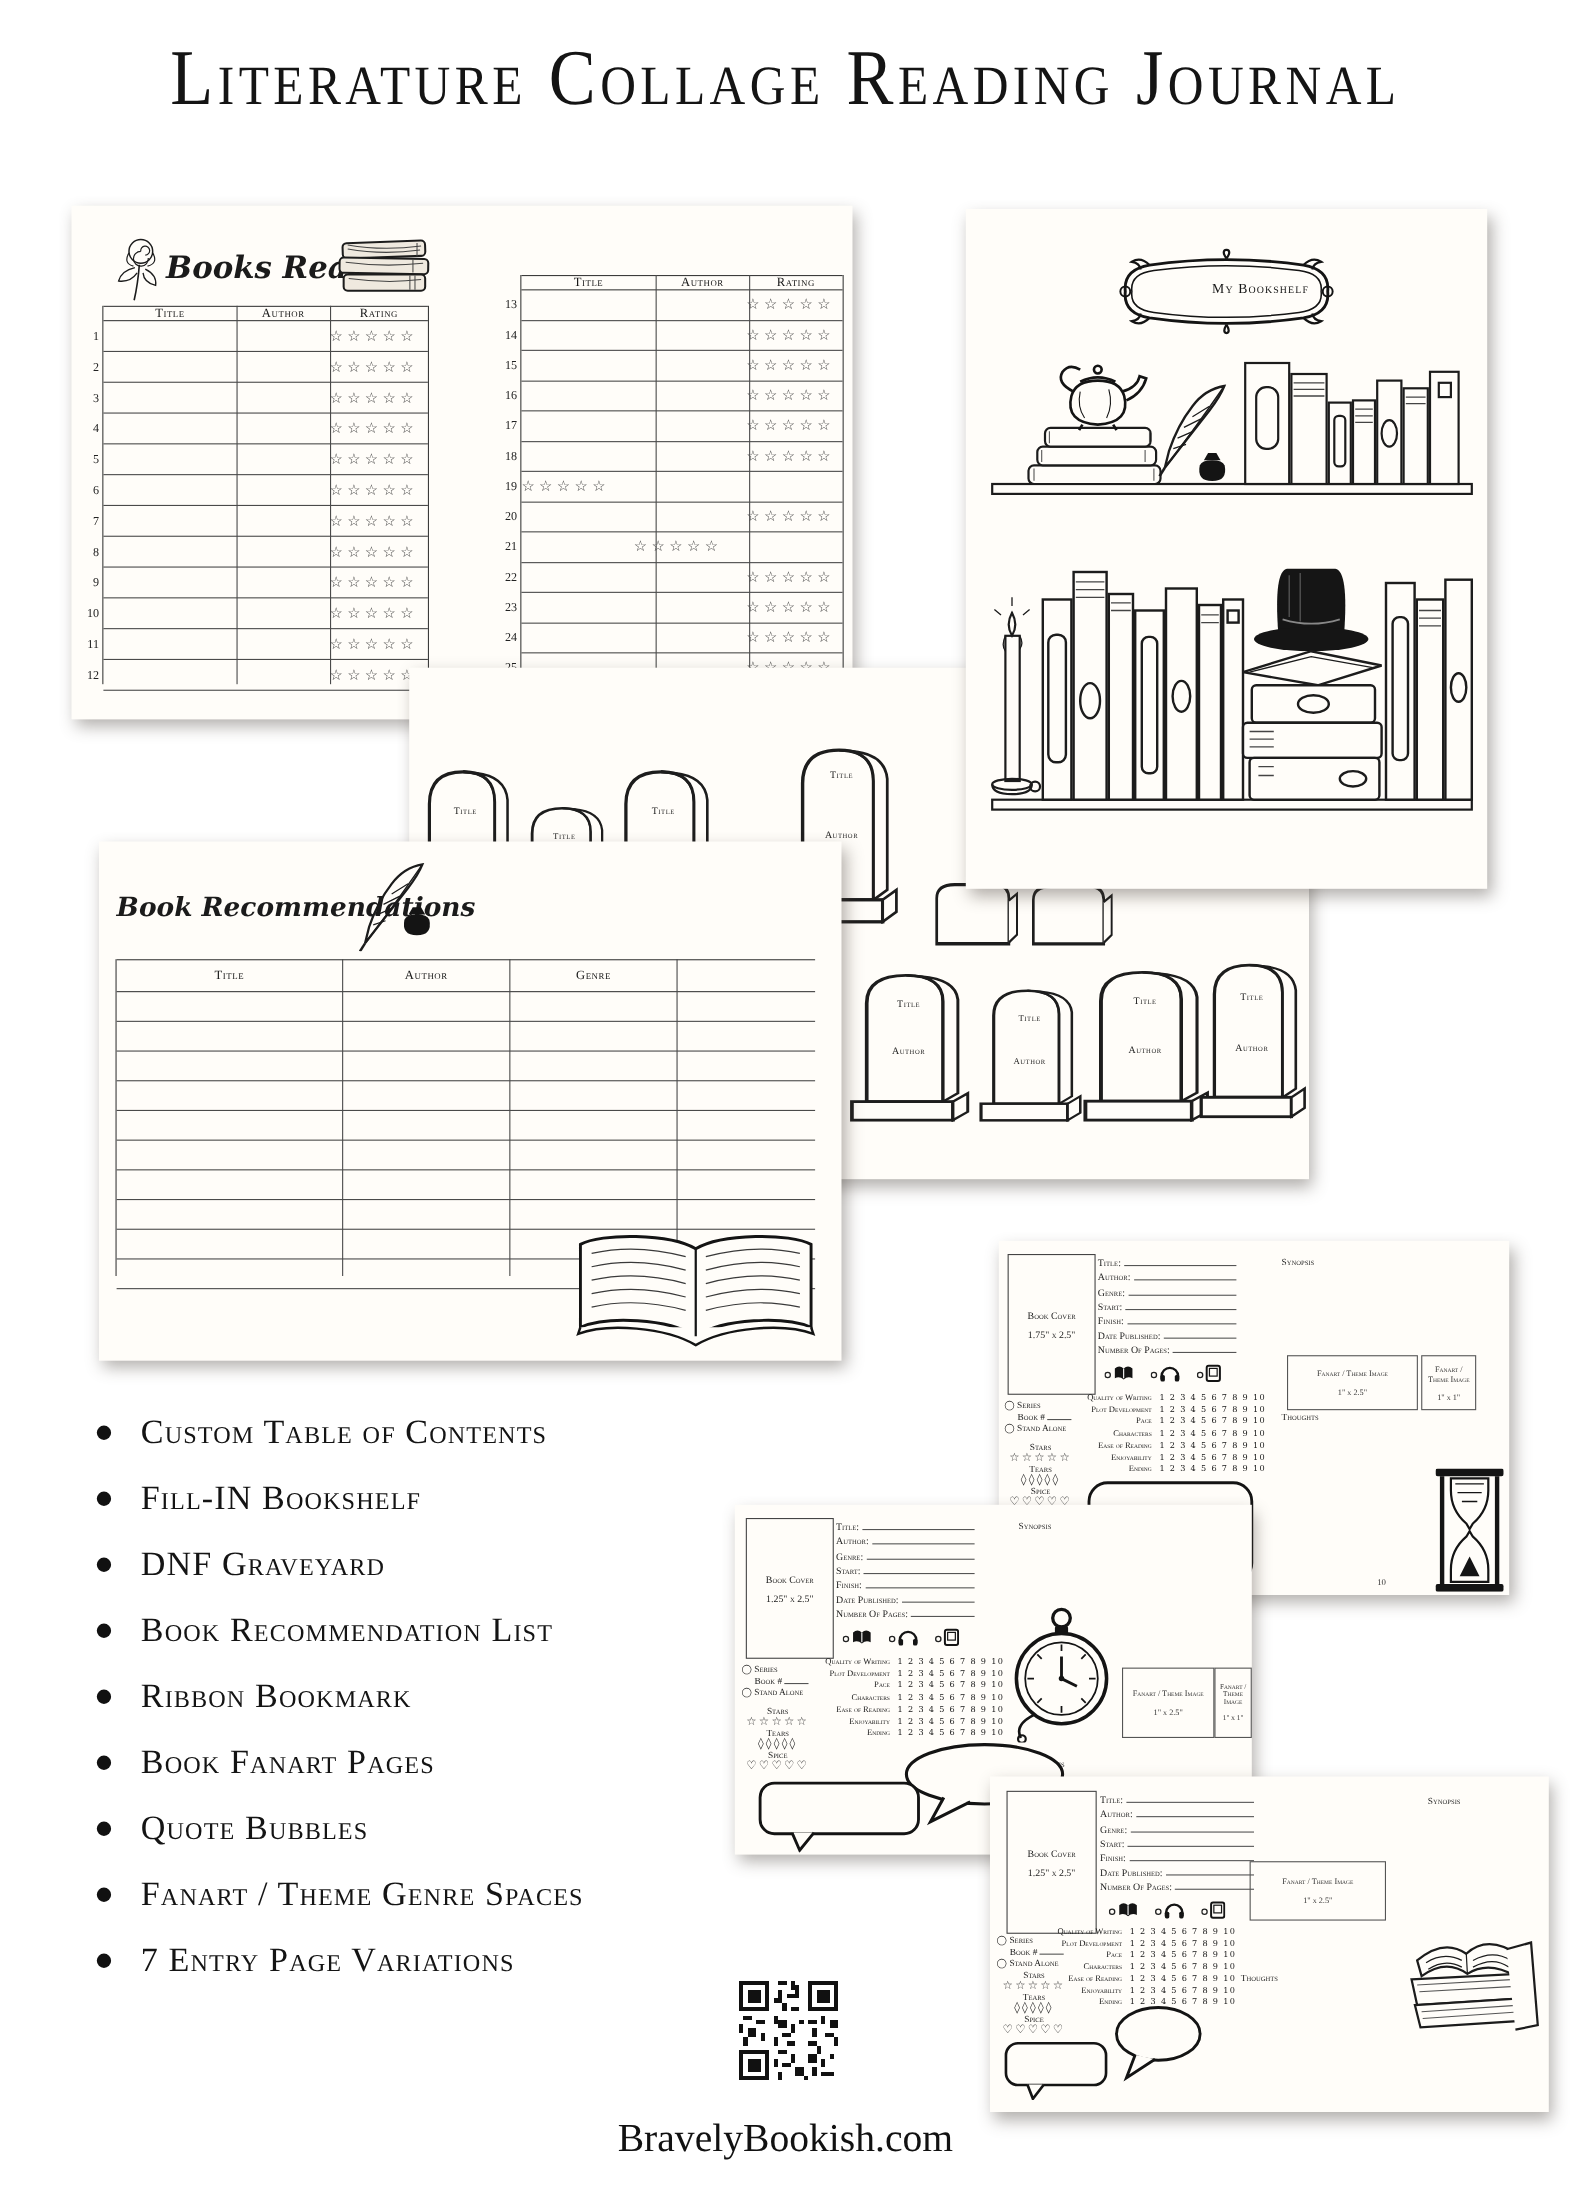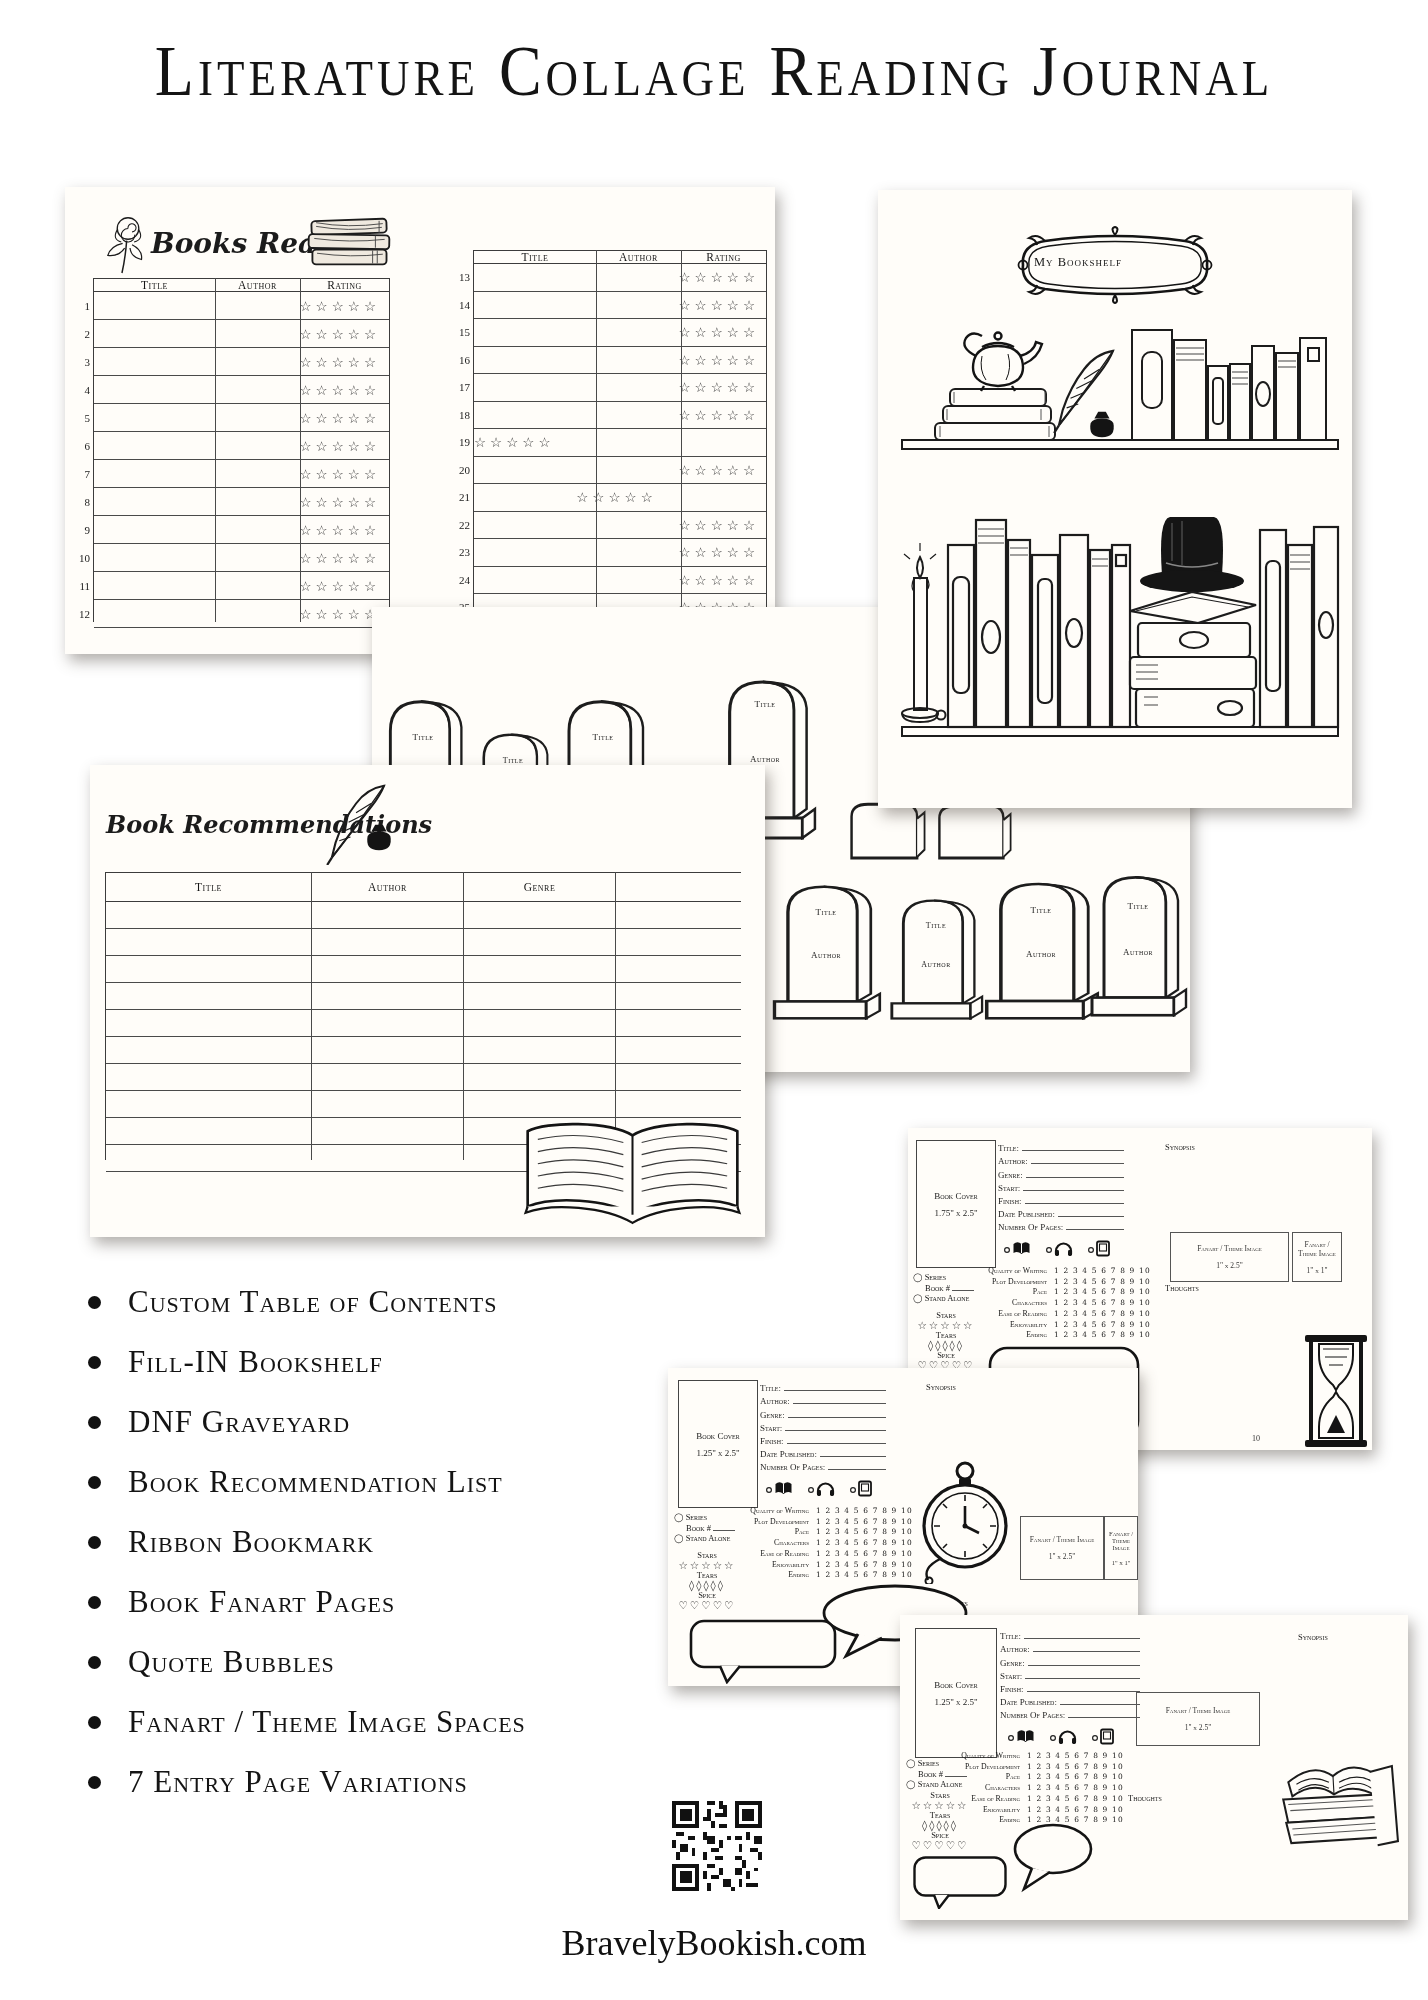--- a/index.html
+++ b/index.html
@@ -328,21 +328,21 @@
   </div>
 
   <div class="sheet" style="left:878px;top:190px;width:474px;height:618px;z-index:3">
     <svg class="abs" style="left:137px;top:36px" width="200" height="78" viewBox="0 0 200 76">
       <path d="M30 14 Q100 4 170 14 Q194 18 192 38 Q194 58 170 62 Q100 72 30 62 Q6 58 8 38 Q6 18 30 14 Z" fill="none" stroke="#141414" stroke-width="2.6"></path>
       <path d="M34 19 Q100 10 166 19 Q188 22 186 38 Q188 54 166 57 Q100 66 34 57 Q12 54 14 38 Q12 22 34 19 Z" fill="none" stroke="#141414" stroke-width="1.4"></path>
       <path d="M100 8 q-5 -7 0 -8 q5 1 0 8 M30 14 q-8 -8 -16 -3 q7 1 8 7 M170 14 q8 -8 16 -3 q-7 1 -8 7 M30 62 q-8 8 -16 3 q7 -1 8 -7 M170 62 q8 8 16 3 q-7 -1 -8 -7 M100 68 q-4 7 0 8 q4 -1 0 -8" fill="none" stroke="#141414" stroke-width="2"></path>
       <circle cx="8" cy="38" r="4.5" fill="none" stroke="#141414" stroke-width="1.8"></circle>
       <circle cx="192" cy="38" r="4.5" fill="none" stroke="#141414" stroke-width="1.8"></circle>
     </svg>
-    <div class="abs sc" style="left:156px;top:65px;width:180px;text-align:left;font-size:12.5px;letter-spacing:1px">My Bookshelf</div>
+    <div class="abs sc" style="left:132px;top:65px;width:180px;text-align:right;font-size:12.5px;letter-spacing:1px">My Bookshelf</div>
 
     <svg class="abs" style="left:22px;top:128px" width="440" height="140" viewBox="0 0 440 140">
       <g fill="#fffdf9" stroke="#1c1c1c" stroke-width="2">
         <rect x="2" y="122" width="436" height="9"></rect>
         <rect x="35" y="105" width="120" height="17" rx="5"></rect>
         <rect x="43" y="88" width="108" height="17" rx="5"></rect>
         <rect x="50" y="71" width="96" height="17" rx="5"></rect>
       </g>
       <path d="M145 74 v11 M141 91 v11 M149 108 v11 M40 108 v11 M47 91 v11 M54 74 v11" stroke="#555" stroke-width="1"></path>
       <g fill="none" stroke="#141414" stroke-width="2.4" transform="translate(46,4)">
@@ -916,21 +916,21 @@
 
       <div class="feat">
         <span>Book Fanart Pages</span>
       </div>
 
       <div class="feat">
         <span>Quote Bubbles</span>
       </div>
 
       <div class="feat">
-        <span>Fanart / Theme Image Spaces</span>
+        <span>Fanart / Theme Genre Spaces</span>
       </div>
 
       <div class="feat">
         <span>7 Entry Page Variations</span>
       </div>
 
   </div>
 
   <svg class="abs" style="left:668px;top:1797px" width="98" height="98" viewBox="0 0 25 25" shape-rendering="crispEdges">
     <rect x="0" y="0" width="25" height="25" fill="#fff"></rect>

